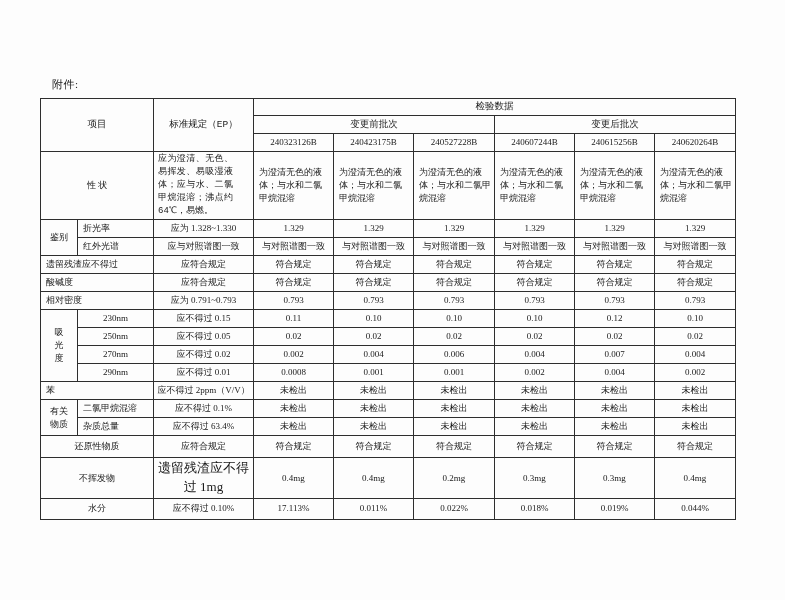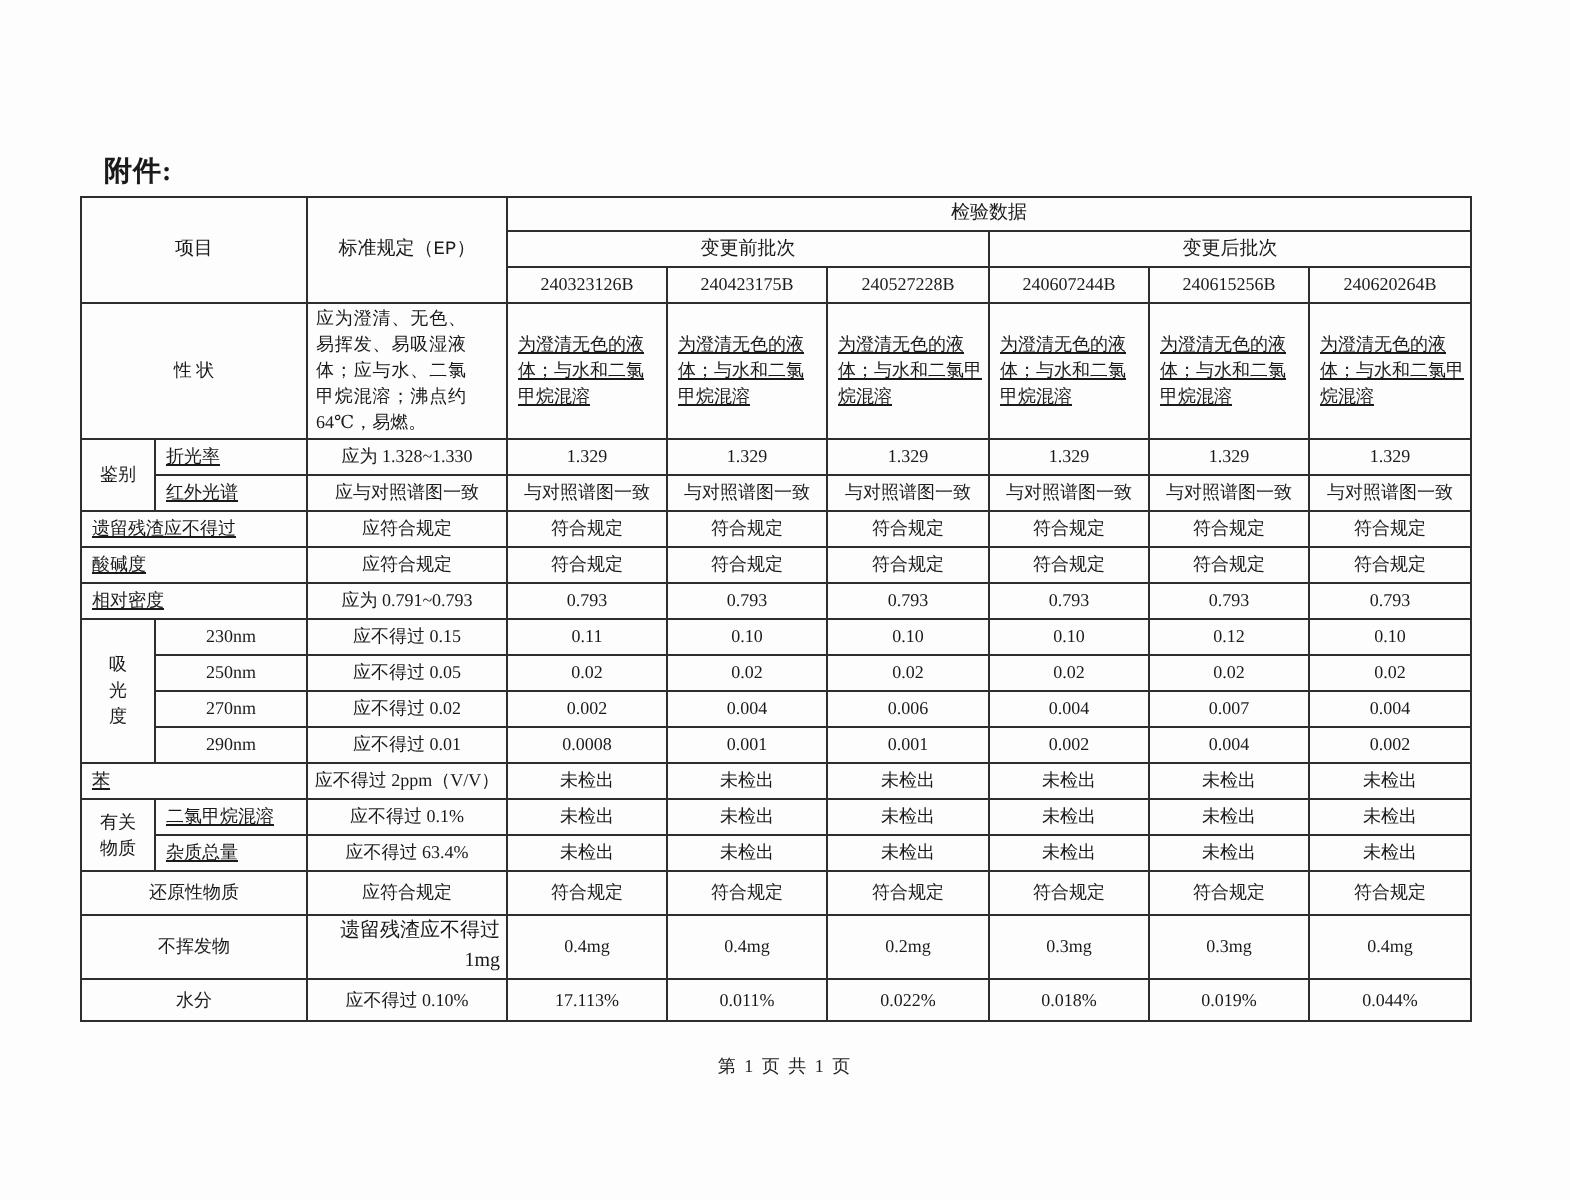--- a/index.html
+++ b/index.html
@@ -8,41 +8,41 @@
     width: 785px; height: 600px;
     background: #fbfbfb;
     font-family: "Liberation Serif", "DejaVu Serif", serif;
     color: #1a1a1a;
     position: relative;
     overflow: hidden;
   }
   .page { position: absolute; inset: 0; background: #fdfdfd; }
   .attachment {
     position: absolute; left: 52px; top: 77px;
-    font-size: 14px; font-weight: bold; letter-spacing: 0.5px;
+    font-size: 11px; font-weight: normal; letter-spacing: 0.5px;
   }
   table.doc-table {
     position: absolute; left: 40px; top: 98px;
     width: 695px;
     border-collapse: collapse; table-layout: fixed;
   }
   td {
     border: 1px solid #2e2e2e;
     font-size: 9px;
     line-height: 1.45;
     text-align: center;
     vertical-align: middle;
     padding: 1px 3px;
     overflow: hidden;
   }
   td.hdr { font-size: 9.5px; font-family: Liberation Mono, monospace; }
-  td.left { text-align: left; padding-left: 5px; text-decoration: underline; }
-  td.justify { text-align: justify; text-justify: inter-ideograph; padding-left: 4px; padding-right: 20px; }
+  td.left { text-align: left; padding-left: 5px; }
+  td.justify { text-align: justify; text-justify: inter-ideograph; padding-left: 4px; padding-right: 20px; font-family: Liberation Mono, monospace; }
   td.pre { white-space: pre-line; }
-  td.small { font-size: 10px; text-align: right; }
+  td.small { font-size: 13px; }
   .footer {
     position: absolute; left: 0; right: 0; top: 527px;
     text-align: center; font-size: 9px; letter-spacing: 1px; color: #222;
   }
 </style>
 </head>
 <body>
 
 <div class="page">
 
@@ -257,15 +257,14 @@
         <td>17.113%</td>
         <td>0.011%</td>
         <td>0.022%</td>
         <td>0.018%</td>
         <td>0.019%</td>
         <td>0.044%</td>
       </tr>
     </tbody>
   </table>
 
-  <div class="footer">第 1 页 共 1 页</div>
 
 </div>
 
 </body></html>

